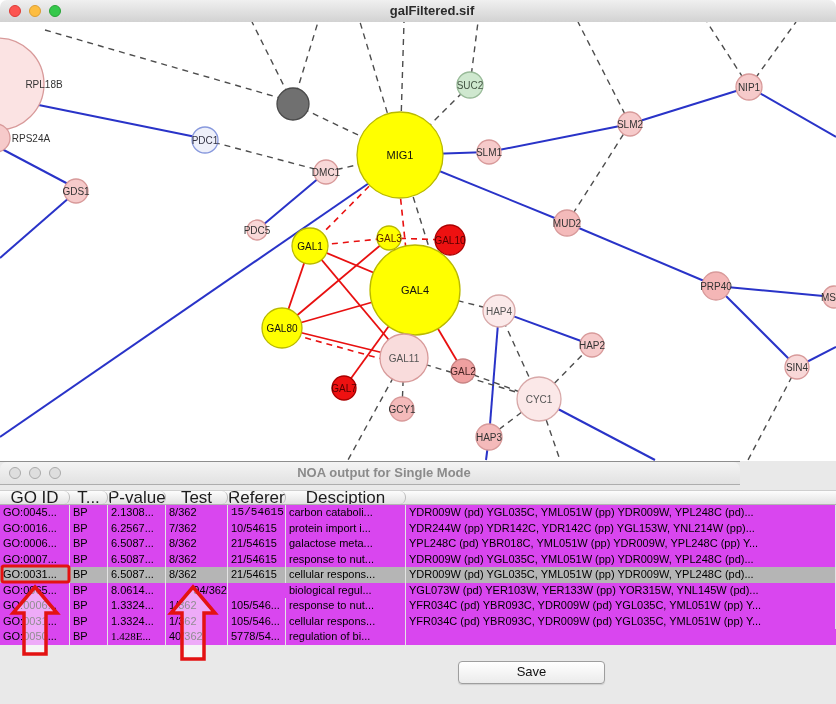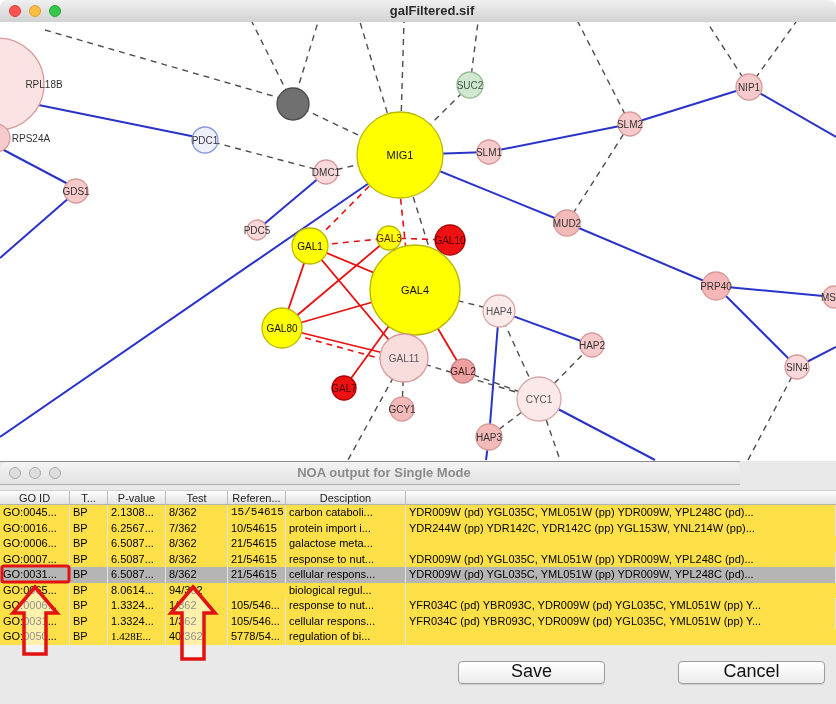--- a/index.html
+++ b/index.html
@@ -25,30 +25,30 @@
   .edge-pd{stroke:#4d4d4d;stroke-width:1.4;stroke-dasharray:6 5;fill:none;}
   .edge-rs{stroke:#e81010;stroke-width:1.8;fill:none;}
   .edge-rd{stroke:#e81010;stroke-width:1.6;stroke-dasharray:6 5;fill:none;}
   .node-label{pointer-events:none;}
   
   #table-window{position:absolute;left:0;top:461px;width:740px;height:243px;
                 background:#e9e9e9;border-top:1px solid #8e8e8e;box-sizing:border-box;}
   #noa-table{position:absolute;left:0;top:28px;width:836px;background:#ffffff;}
   #thead{display:flex;height:15px;background:linear-gradient(#fdfdfd,#e2e2e2);
          border-top:1px solid #cfcfcf;border-bottom:1px solid #b3b3b3;box-sizing:border-box;}
-  .hcell{font-size:11px;color:#1c1c1c;text-align:center;line-height:14px;
-         border-right:1px solid #bcbcbc;box-sizing:border-box;overflow:hidden;white-space:nowrap;}
-  .trow{display:flex;height:15.5px;background:#fde047;}
+  .hcell{font-size:17px;color:#1c1c1c;text-align:center;line-height:14px;
+         border-right:1px solid #bcbcbc;box-sizing:border-box;overflow:hidden;white-space:nowrap;border-radius:6px;}
+  .trow{display:flex;height:15.5px;background:#d946ef;}
   .trow.selected{background:#b5b5b5;}
   .tcell{font-size:11px;color:#000;line-height:15.5px;padding-left:3px;
          border-right:1px solid #e4e4e4;box-sizing:border-box;overflow:hidden;white-space:nowrap;}
   
   .dlg-btn{position:absolute;width:145px;height:21px;border:1px solid #9e9e9e;border-radius:4px;
            background:linear-gradient(#ffffff,#ebebeb);font-family:"Liberation Sans",sans-serif;
-           font-size:18px;color:#111;line-height:19px;text-align:center;box-shadow:0 1px 1px rgba(0,0,0,.12);}
+           font-size:13px;color:#111;line-height:19px;text-align:center;box-shadow:0 1px 1px rgba(0,0,0,.12);}
   #save-btn{left:458px;top:199px;}
   #cancel-btn{left:678px;top:199px;}
   
   #annot{position:absolute;left:0;top:0;pointer-events:none;}
 </style>
 </head>
 <body>
 
 <div id="stage">
 
@@ -220,20 +220,21 @@
             <div class="tcell" style="width: 120px;">protein import i...</div>
             <div class="tcell" style="width: 430px;">YDR244W (pp) YDR142C, YDR142C (pp) YGL153W, YNL214W (pp)...</div>
           </div>
           <div class="trow">
             <div class="tcell" style="width: 70px;">GO:0006...</div>
             <div class="tcell" style="width: 38px;">BP</div>
             <div class="tcell" style="width: 58px;">6.5087...</div>
             <div class="tcell" style="width: 62px;">8/362</div>
             <div class="tcell" style="width: 58px;">21/54615</div>
             <div class="tcell" style="width: 120px;">galactose meta...</div>
+            <div class="tcell" style="width: 430px;">YPL248C (pd) YBR018C, YML051W (pp) YDR009W, YPL248C (pp) Y...</div>
           </div>
           <div class="trow">
             <div class="tcell" style="width: 70px;">GO:0007...</div>
             <div class="tcell" style="width: 38px;">BP</div>
             <div class="tcell" style="width: 58px;">6.5087...</div>
             <div class="tcell" style="width: 62px;">8/362</div>
             <div class="tcell" style="width: 58px;">21/54615</div>
             <div class="tcell" style="width: 120px;">response to nut...</div>
             <div class="tcell" style="width: 430px;">YDR009W (pd) YGL035C, YML051W (pp) YDR009W, YPL248C (pd)...</div>
           </div>
@@ -243,23 +244,24 @@
             <div class="tcell" style="width: 58px;">6.5087...</div>
             <div class="tcell" style="width: 62px;">8/362</div>
             <div class="tcell" style="width: 58px;">21/54615</div>
             <div class="tcell" style="width: 120px;">cellular respons...</div>
             <div class="tcell" style="width: 430px;">YDR009W (pd) YGL035C, YML051W (pp) YDR009W, YPL248C (pd)...</div>
           </div>
           <div class="trow">
             <div class="tcell" style="width: 70px;">GO:0065...</div>
             <div class="tcell" style="width: 38px;">BP</div>
             <div class="tcell" style="width: 58px;">8.0614...</div>
-            <div class="tcell" style="width: 62px;">94/362</div>
+            <div class="tcell" style="width: 62px; text-align: right;">94/362</div>
             <div class="tcell" style="width: 58px; margin-top: 39px;">7260/54...</div>
             <div class="tcell" style="width: 120px;">biological regul...</div>
+            <div class="tcell" style="width: 430px;">YGL073W (pd) YER103W, YER133W (pp) YOR315W, YNL145W (pd)...</div>
           </div>
           <div class="trow">
             <div class="tcell" style="width: 70px;">GO:0006...</div>
             <div class="tcell" style="width: 38px;">BP</div>
             <div class="tcell" style="width: 58px;">1.3324...</div>
             <div class="tcell" style="width: 62px;">1/362</div>
             <div class="tcell" style="width: 58px;">105/546...</div>
             <div class="tcell" style="width: 120px;">response to nut...</div>
             <div class="tcell" style="width: 430px;">YFR034C (pd) YBR093C, YDR009W (pd) YGL035C, YML051W (pp) Y...</div>
           </div>
@@ -277,21 +279,20 @@
             <div class="tcell" style="width: 38px;">BP</div>
             <div class="tcell" style="width: 58px; font-family: Liberation Serif, serif;">1.428E...</div>
             <div class="tcell" style="width: 62px;">40/362</div>
             <div class="tcell" style="width: 58px;">5778/54...</div>
             <div class="tcell" style="width: 120px;">regulation of bi...</div>
           </div>
         </div>
     </div>
 
     <div class="dlg-btn" id="save-btn">Save</div>
-    <div class="dlg-btn" id="cancel-btn">Cancel</div>
   </section>
 
   <svg id="annot" width="836" height="704" viewBox="0 0 836 704">
       <rect x="2" y="566" width="67" height="16" rx="2" fill="none" stroke="#e31212" stroke-width="3"></rect>
       <polygon points="35,587 57,613 46,613 46,654 24,654 24,613 13,613" fill="rgba(255,255,255,0.55)" stroke="#e31212" stroke-width="3.5" stroke-linejoin="miter"></polygon>
       <polygon points="193,587 215,613 204,613 204,659 182,659 182,613 171,613" fill="rgba(255,255,255,0.55)" stroke="#e31212" stroke-width="3.5" stroke-linejoin="miter"></polygon>
     </svg>
 </div>
 
 </body></html>

